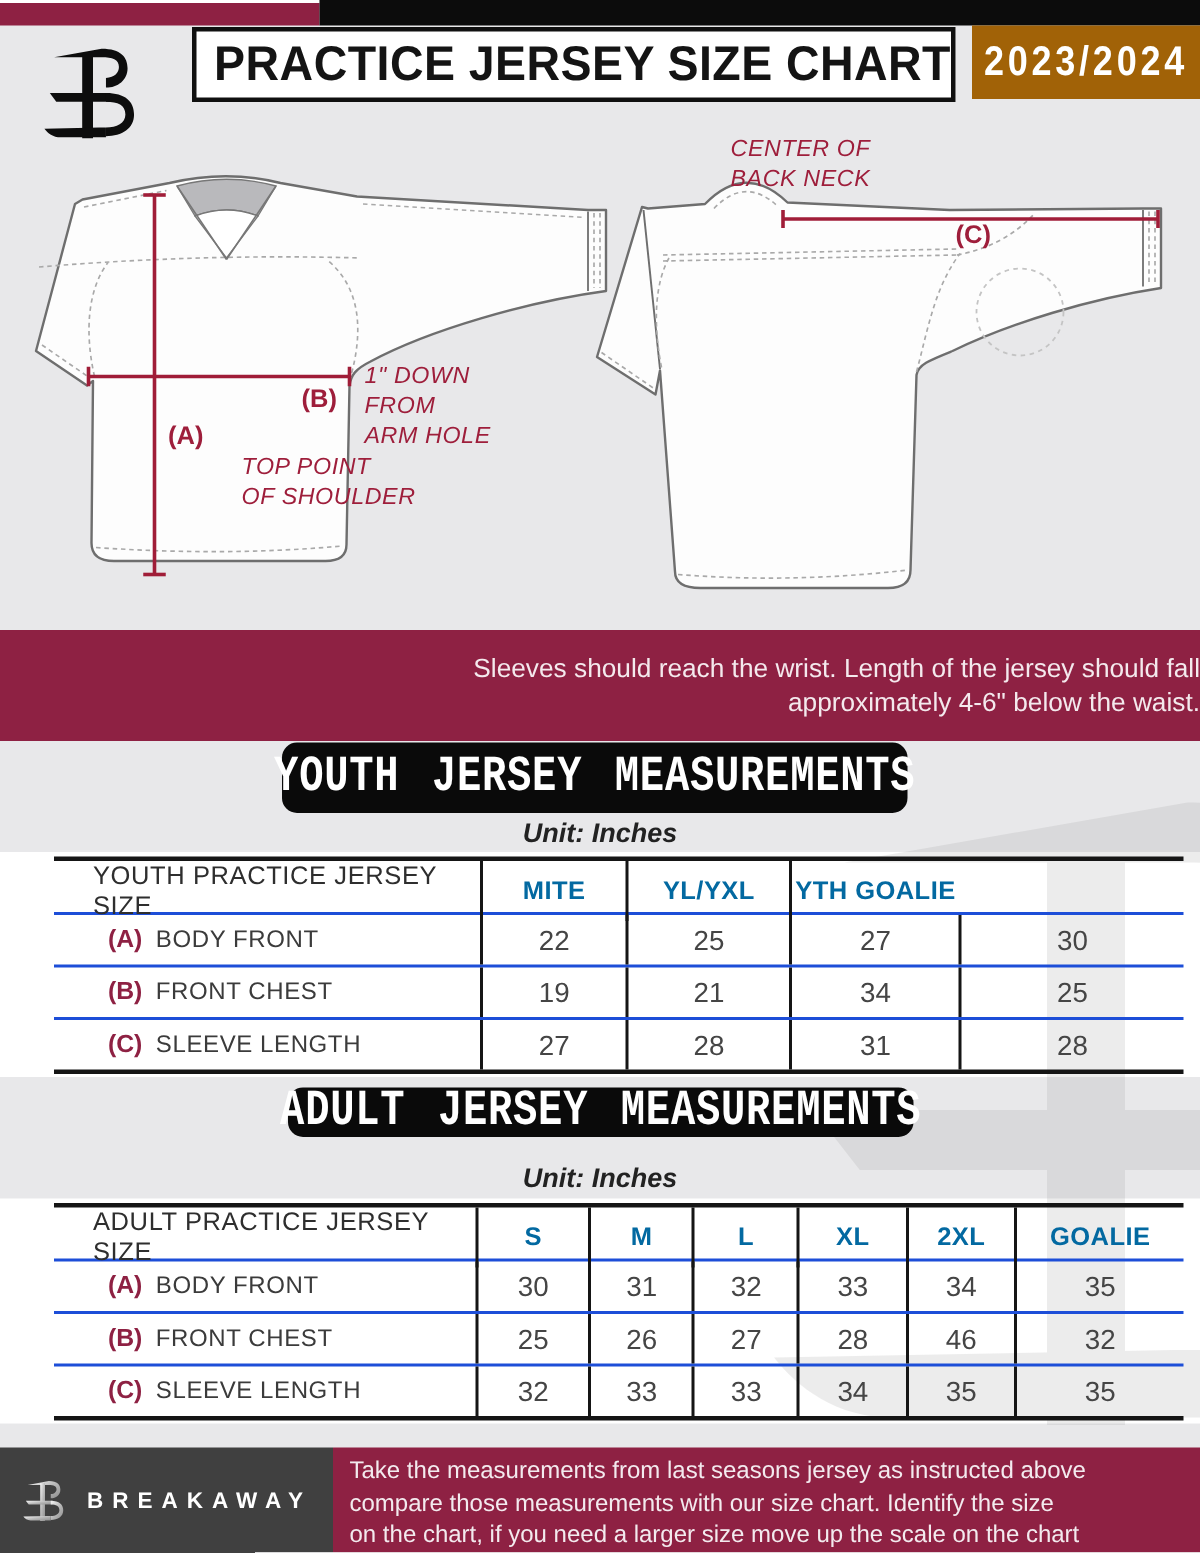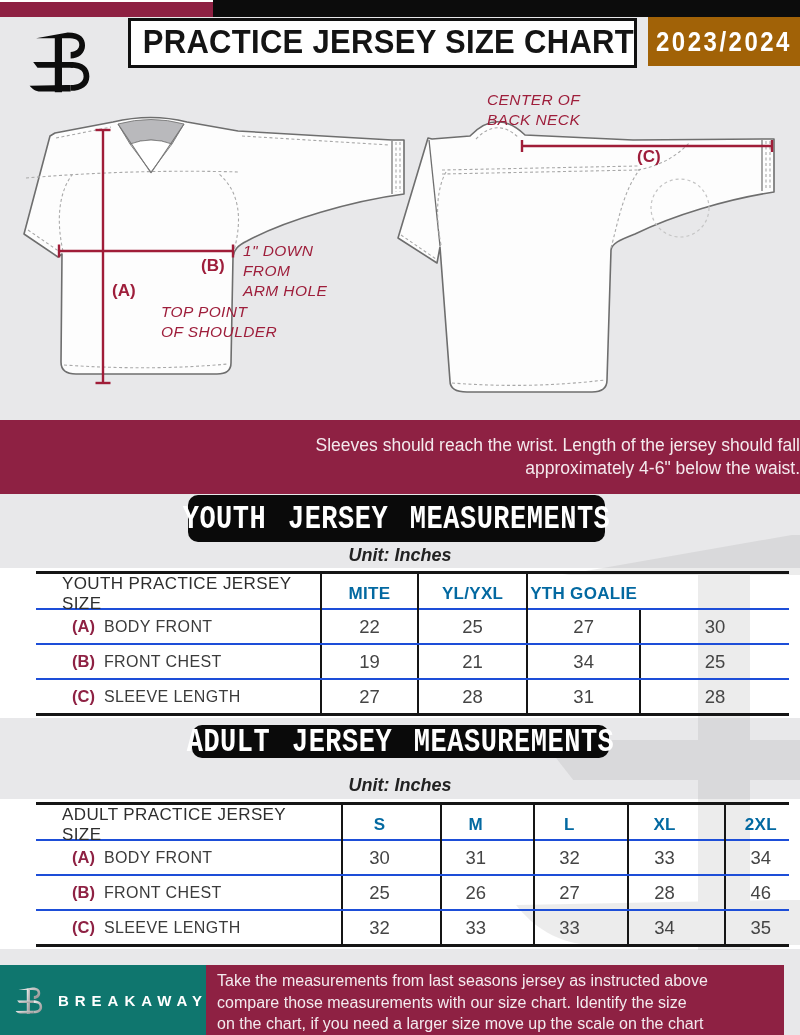--- a/index.html
+++ b/index.html
@@ -64,43 +64,43 @@
   
   .size-table {
     left:36px; width:753px; background:transparent;
     border-top:3px solid #151515; border-bottom:3px solid #151515;
   }
   .table-youth { top:571px; }
   .table-adult { top:802px; }
   .trow { display:grid; border-bottom:2px solid #1d4ed8; }
   .trow:last-child { border-bottom:none; }
   .trow.youth-cols { grid-template-columns:37.7% 12.9% 14.5% 15% 19.9%; }
-  .trow.adult-cols { grid-template-columns:37.3% 10% 9.2% 9.3% 9.6% 9.6% 15%;gap:24px; }
+  .trow.adult-cols { grid-template-columns:37.3% 10% 9.2% 9.3% 9.6% 9.6% 15%; }
   .hrow  { height:34px; }
   .drow  { height:33px; }
   .cell  { display:flex; align-items:center; justify-content:center; }
   .vcell { border-left:2px solid #151515; }
   .lcell { justify-content:flex-start; padding-left:26px; box-sizing:border-box; }
   .col-head  { font-weight:bold; font-size:17px; color:#0369a1; letter-spacing:0.3px; }
   .size-head { font-size:17px; color:#2e2e2e; letter-spacing:0.4px; }
   .rkey   { color:#8E2143; font-weight:bold; font-size:16.5px; margin-right:9px; margin-left:10px; }
   .rlabel { color:#3b3b3b; font-size:16px; letter-spacing:0.4px; }
   .val    { font-size:18.5px; color:#454545;text-align:center; }
 
   
   .watermark { left:490px; top:490px; width:520px; height:500px; opacity:0.16; }
 
   
   .footer-black {
-    left:0; top:965px; width:222px; height:70px; background:#0f766e;
+    left:0; top:965px; width:222px; height:70px; background:#404040;
     display:flex; align-items:center; justify-content:center; gap:12px;
   }
   .brand-text { color:#ffffff; font-weight:bold; font-size:15px; letter-spacing:6px; }
   .footer-maroon {
-    left:206px; top:965px; width:578px; height:70px; background:#8E2143;
+    left:222px; top:965px; width:578px; height:70px; background:#8E2143;
     box-sizing:border-box; padding:5px 8px 0 11px;
   }
   .footer-maroon div { color:#f3eaee; font-size:16px; line-height:21.5px; }
 </style>
 </head>
 <body>
 
 <svg width="0" height="0" style="position:absolute">
   <defs>
     <g id="bw-logo">

